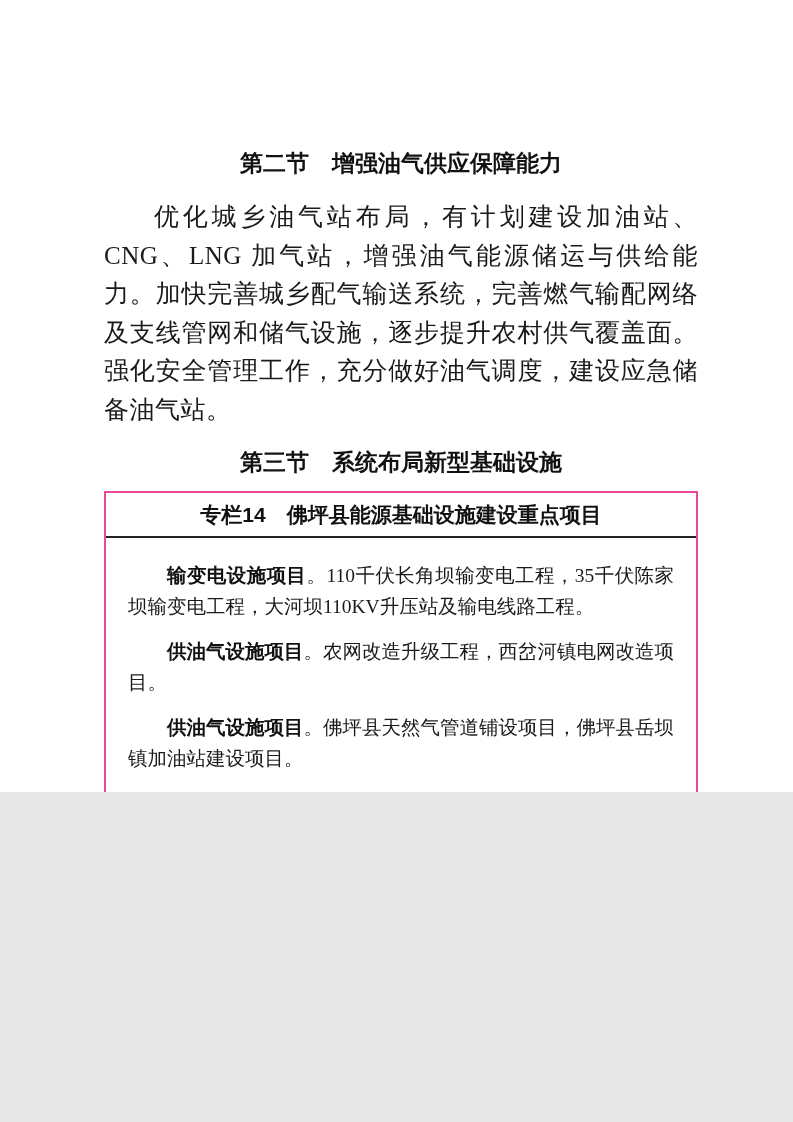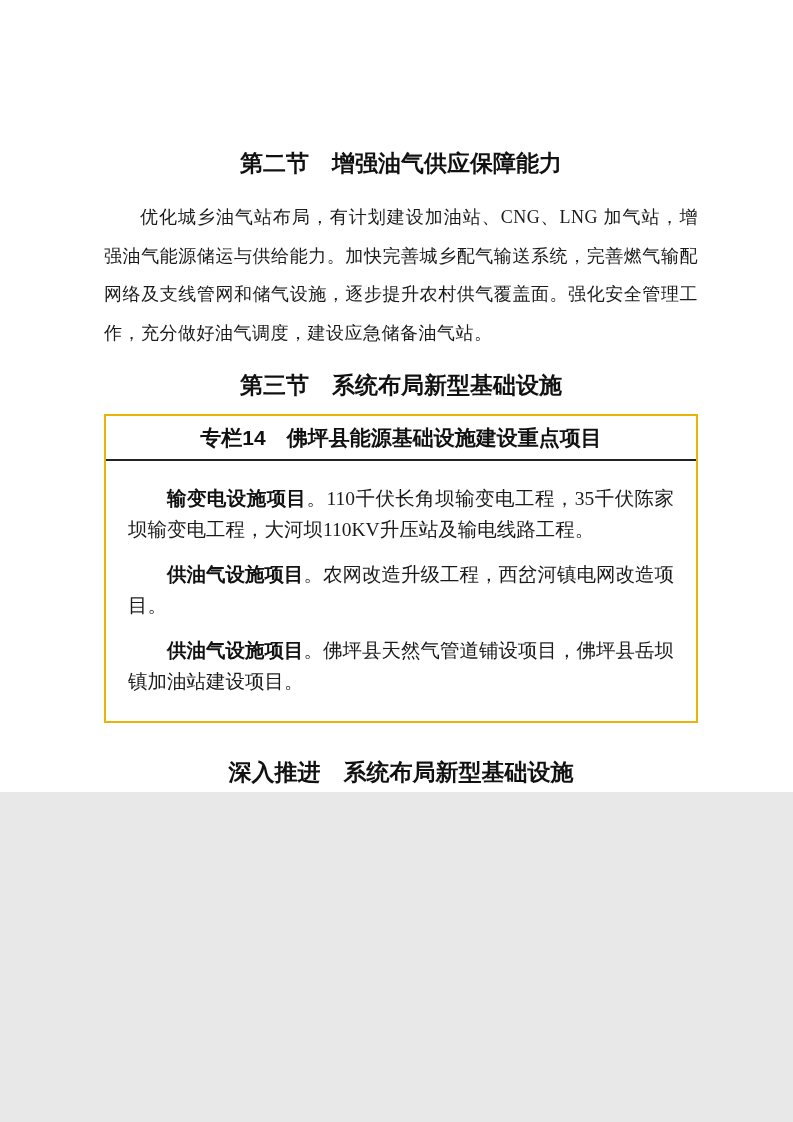--- a/index.html
+++ b/index.html
@@ -26,32 +26,32 @@
     font-size: 23px;
     line-height: 30px;
     text-align: center;
     margin: 0;
     color: #111;
   }
   .h-first  { padding-top: 148px; }
   .h-second { padding-top: 18px; }
   .h-chapter { padding-top: 34px; }
   p.body-para {
-    font-size: 18px;
+    font-size: 25px;
     line-height: 38.5px;
     text-align: justify;
     text-indent: 2em;
     margin: 0;
     padding-top: 20px;
     color: #1a1a1a;
     letter-spacing: 0.5px;
   }
   .callout {
     margin-top: 14px;
-    border: 2px solid #eab308;
+    border: 2px solid #ec4899;
     background: #fff;
   }
   .callout-title {
     font-family: "Liberation Sans", "DejaVu Sans", sans-serif;
     font-weight: bold;
     font-size: 21px;
     text-align: center;
     padding: 8px 6px 7px 6px;
     border-bottom: 2px solid #222;
     color: #111;

